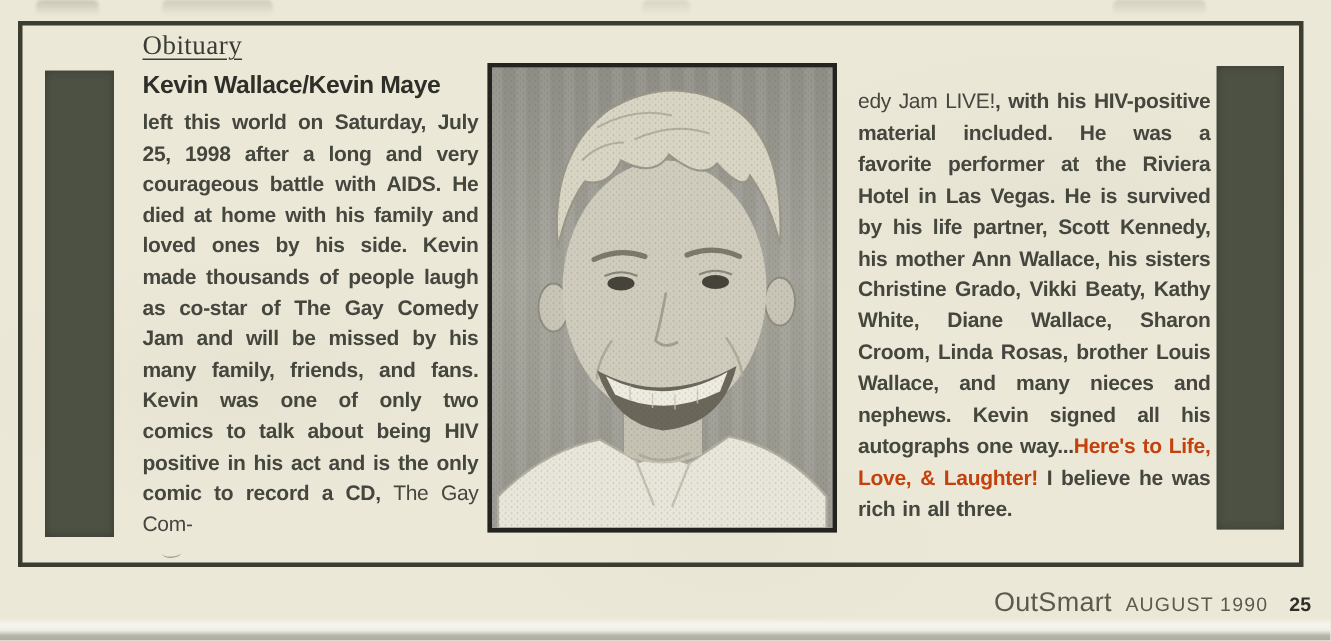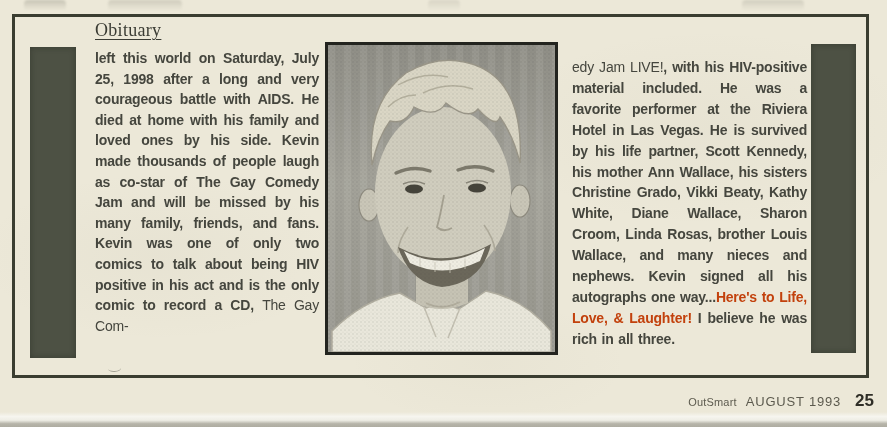--- a/index.html
+++ b/index.html
@@ -58,23 +58,23 @@
   .photo-frame{
     position:absolute;left:325px;top:42px;width:227px;height:307px;
     border:3px solid #23241f;background:#9b9a92;
   }
   .photo-frame svg{display:block;}
 
   .footer{
     position:absolute;top:391px;right:13px;display:flex;align-items:baseline;
     color:#5c5a4e;font-size:13px;
   }
-  .footer .magazine{font-size:11px;letter-spacing:.2px;}
+  .footer .magazine{font-size:18px;letter-spacing:.2px;}
   .footer .issue{margin-left:9px;letter-spacing:.8px;}
-  .footer .pagenum{margin-left:14px;font-weight:bold;font-size:17px;color:#2f2e27;}
+  .footer .pagenum{margin-left:14px;font-weight:bold;font-size:13px;color:#2f2e27;}
 
   .ink-smudge{
     position:absolute;left:108px;top:365px;width:13px;height:6px;
     border-bottom:1.6px solid #6b6a60;border-radius:50%;
     transform:rotate(-4deg);opacity:.55;
   }
   .scan-edge{
     position:absolute;left:0;bottom:0;width:887px;height:15px;
     background:linear-gradient(180deg,#ece8d8 0%,#f6f5ef 30%,#eeede5 55%,#b7b5aa 78%,#aeaca1 100%);
   }
@@ -88,20 +88,21 @@
 <div class="ghost g2"></div>
 <div class="ghost g3"></div>
 <div class="ghost g4"></div>
 
 <div class="article-box"></div>
 <div class="accent-bar left"></div>
 <div class="accent-bar right"></div>
 
 <div class="col col-left">
   <h2 class="obituary-heading">Obituary</h2>
+  <div class="article-title">Kevin Wallace/Kevin Maye</div>
   <div class="body"><span class="seg normal">left this world on Saturday, July 25, 1998 after a long and very courageous battle with AIDS.  He died at home with his family and loved ones by his side.  Kevin made thousands of people laugh as co-star of The Gay Comedy Jam and will be missed by his many family, friends, and fans. Kevin was one of only two comics to talk about being HIV positive in his act and is the only comic to record a CD, </span><span class="seg italic">The Gay Com-</span></div>
 </div>
 
 <div class="photo-frame">
   <svg width="227" height="307" viewBox="0 0 227 307" xmlns="http://www.w3.org/2000/svg" aria-hidden="true">
     <defs>
       <linearGradient id="bgGrad" x1="0" y1="0" x2="0" y2="1">
         <stop offset="0" stop-color="#8f8e86"></stop>
         <stop offset="0.45" stop-color="#a3a299"></stop>
         <stop offset="1" stop-color="#97968d"></stop>
@@ -153,17 +154,17 @@
 </div>
 
 <div class="col col-right">
   <div class="body"><span class="seg italic">edy Jam LIVE!</span><span class="seg normal">, with his HIV-positive material included.  He was a favorite performer at the Riviera Hotel in Las Vegas.  He is survived by his life partner, Scott Kennedy, his mother Ann Wallace, his sisters Christine Grado, Vikki Beaty, Kathy White, Diane Wallace, Sharon Croom, Linda Rosas, brother Louis Wallace, and many nieces and nephews.  Kevin signed all his autographs one way...</span><span class="seg bold">Here's to Life, Love, &amp; Laughter!</span><span class="seg normal"> I believe he was rich in all three.</span></div>
 </div>
 
 <div class="ink-smudge"></div>
 
 <div class="footer">
   <span class="magazine">OutSmart</span>
-  <span class="issue">AUGUST 1993</span>
+  <span class="issue">AUGUST 1990</span>
   <span class="pagenum">25</span>
 </div>
 
 <div class="scan-edge"></div>
 
 </body></html>

